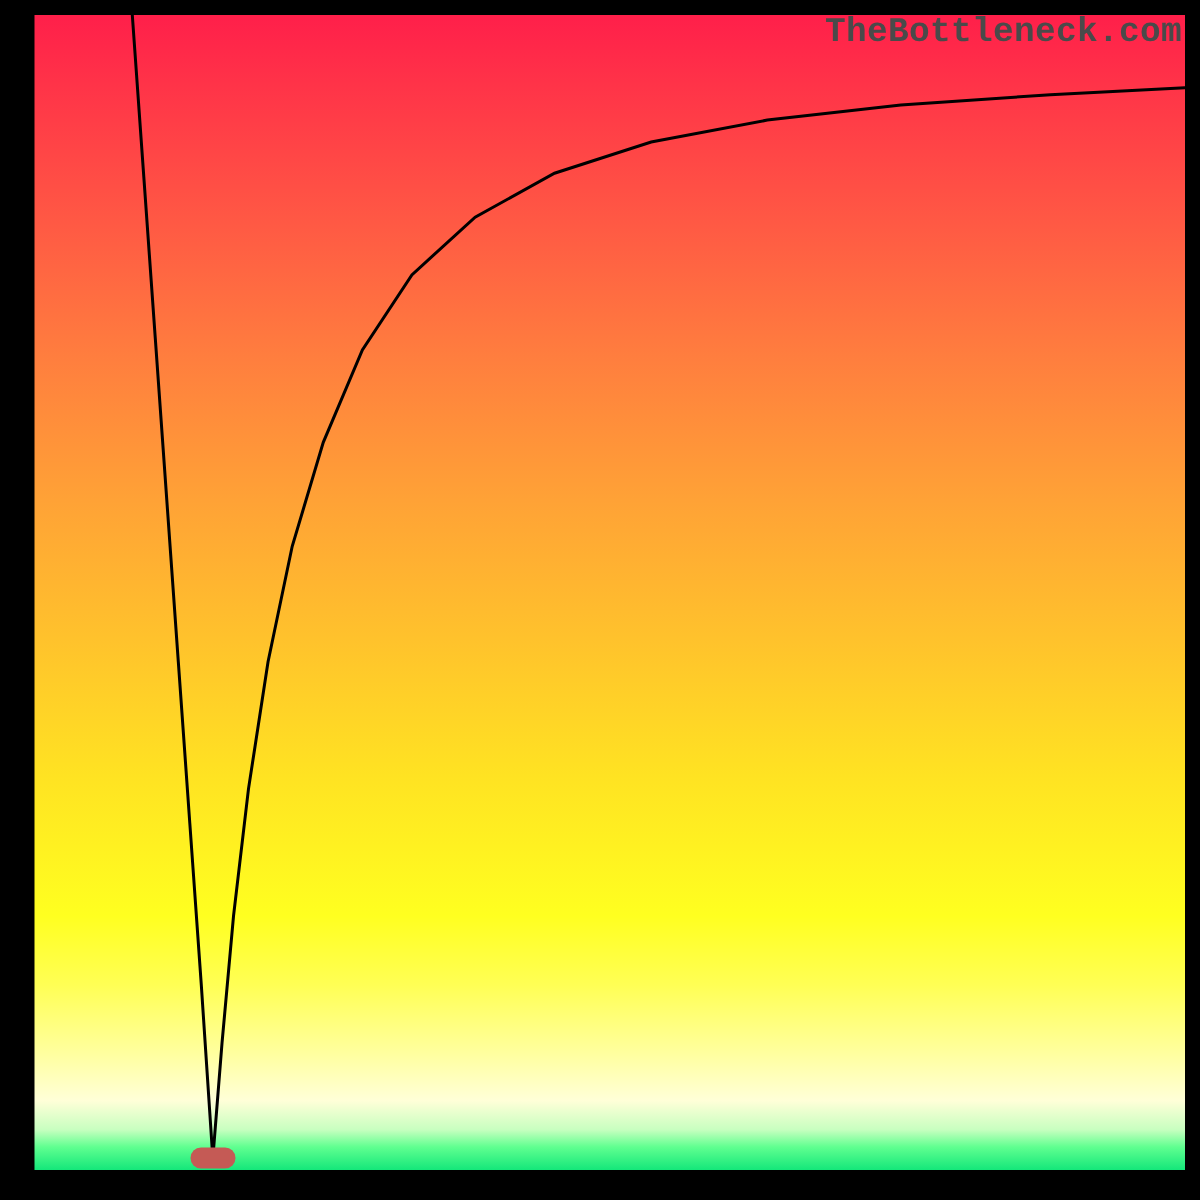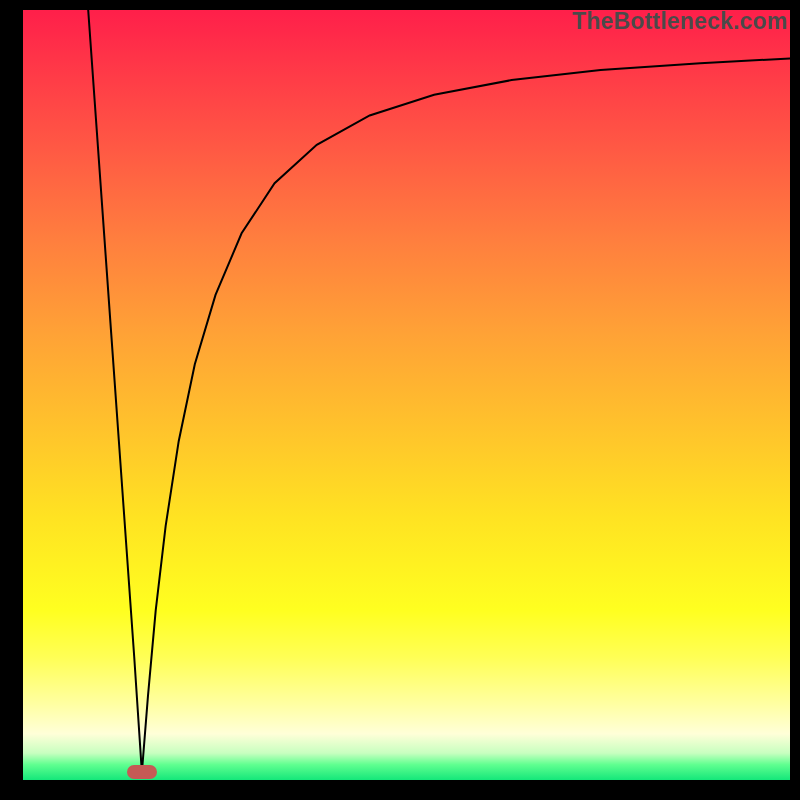--- a/index.html
+++ b/index.html
@@ -9,20 +9,21 @@
     height: 800px;
     overflow: hidden;
     background: #000;
     font-family: Arial, Helvetica, sans-serif;
   }
   .frame {
     position: relative;
     width: 800px;
     height: 800px;
     background: #000;
+    font-family: Liberation Mono, monospace;
   }
   .plot {
     position: absolute;
     left: 23px;
     top: 10px;
     width: 767px;
     height: 770px;
     background: linear-gradient(to bottom,
       #ff1f4a 0%,
       #ff3348 6%,

